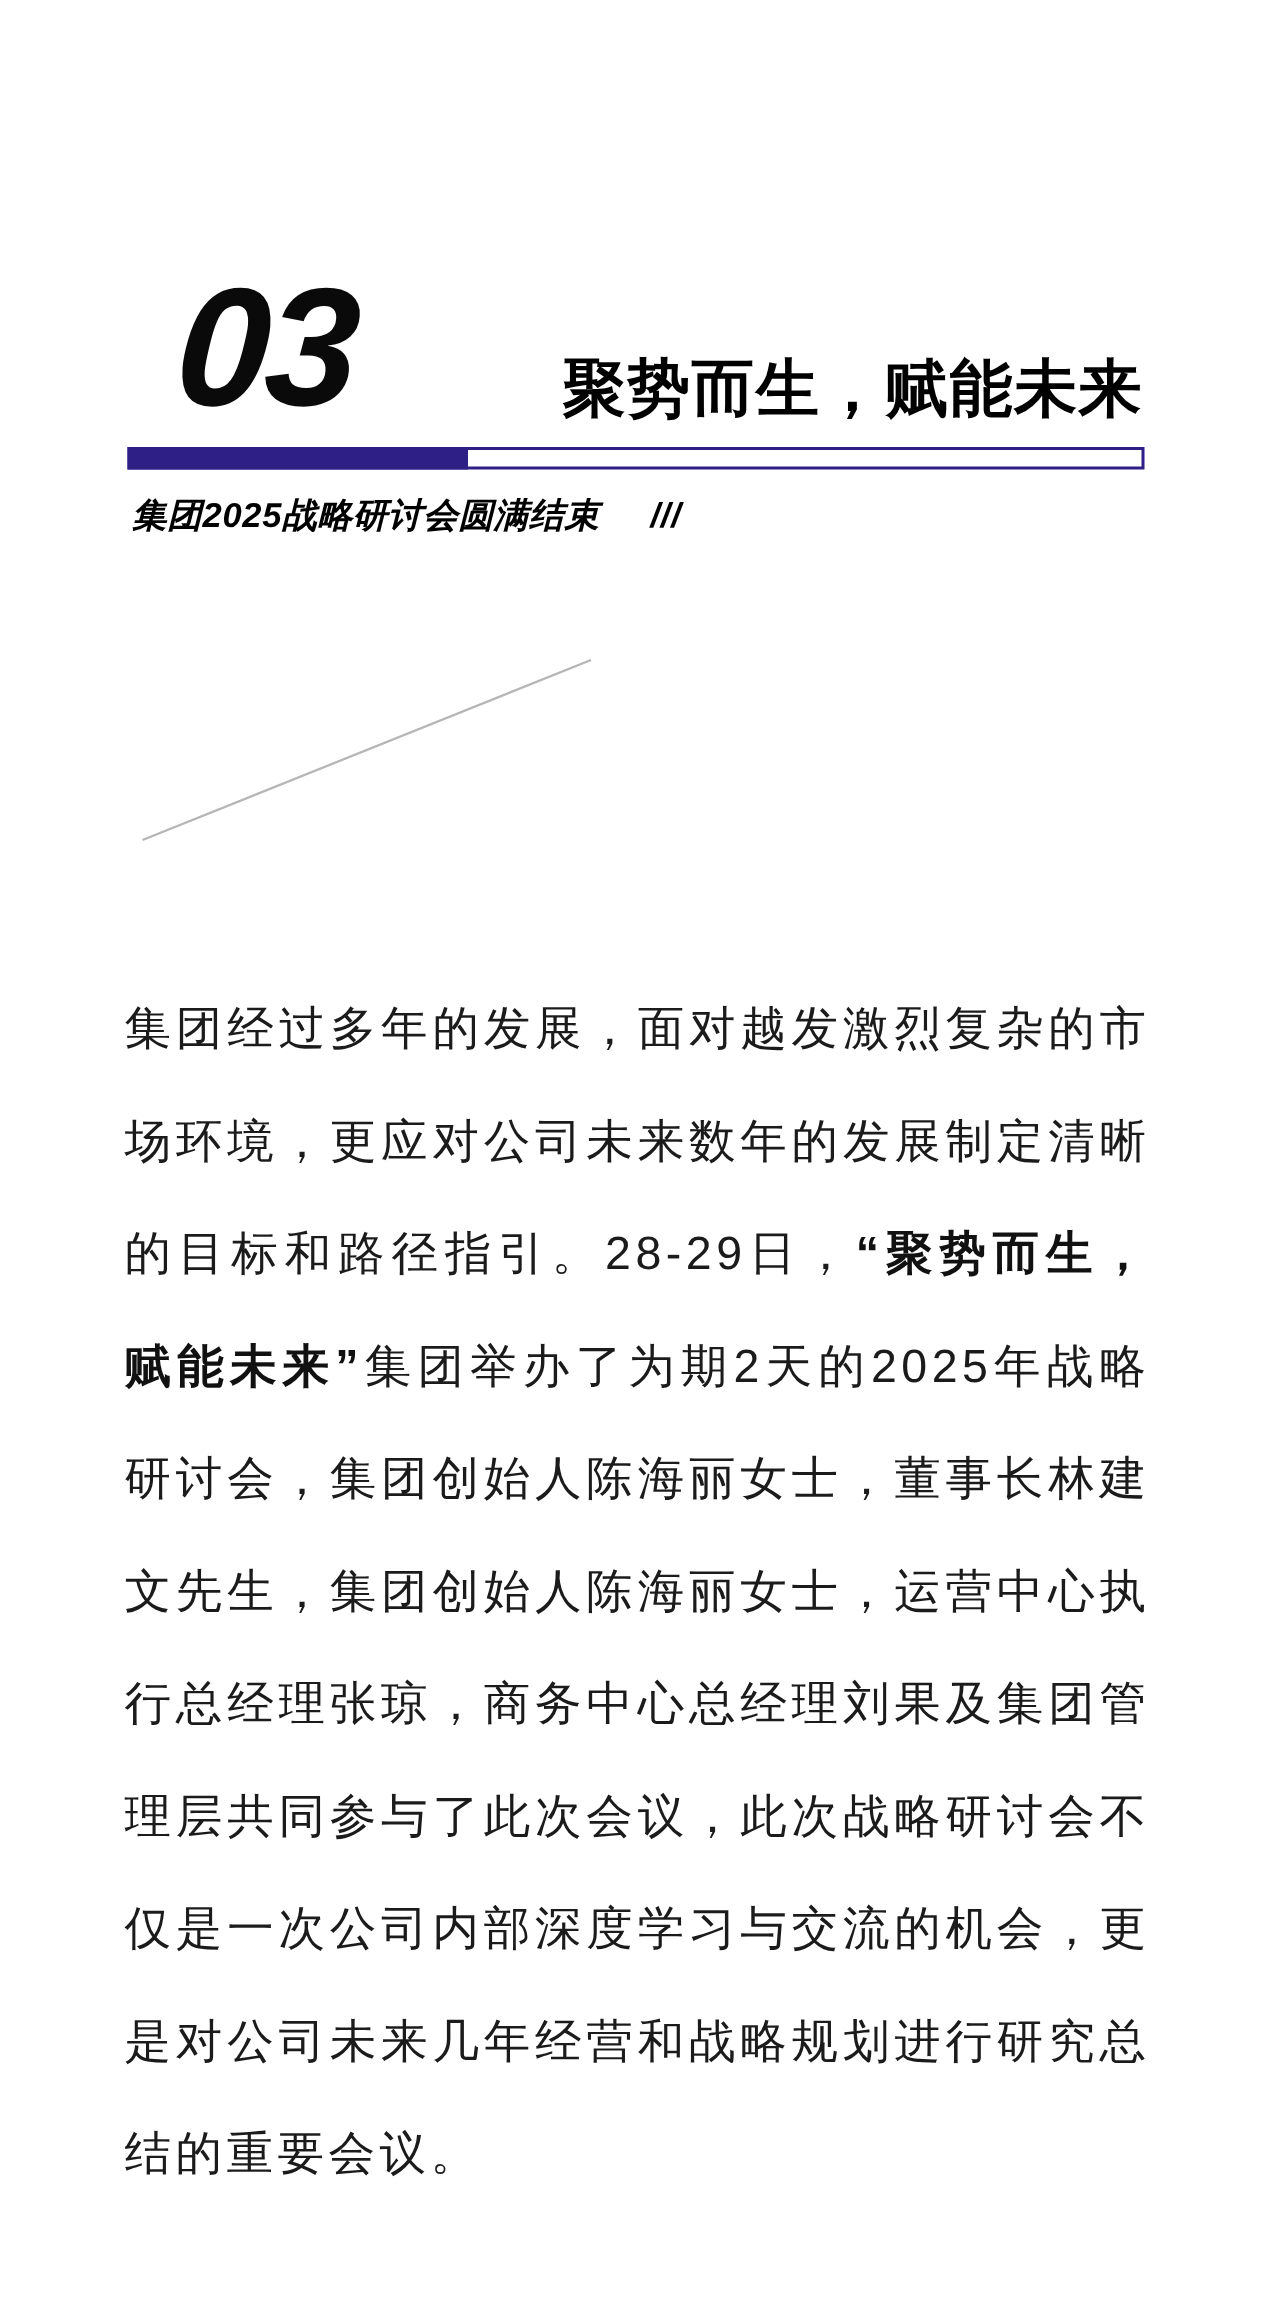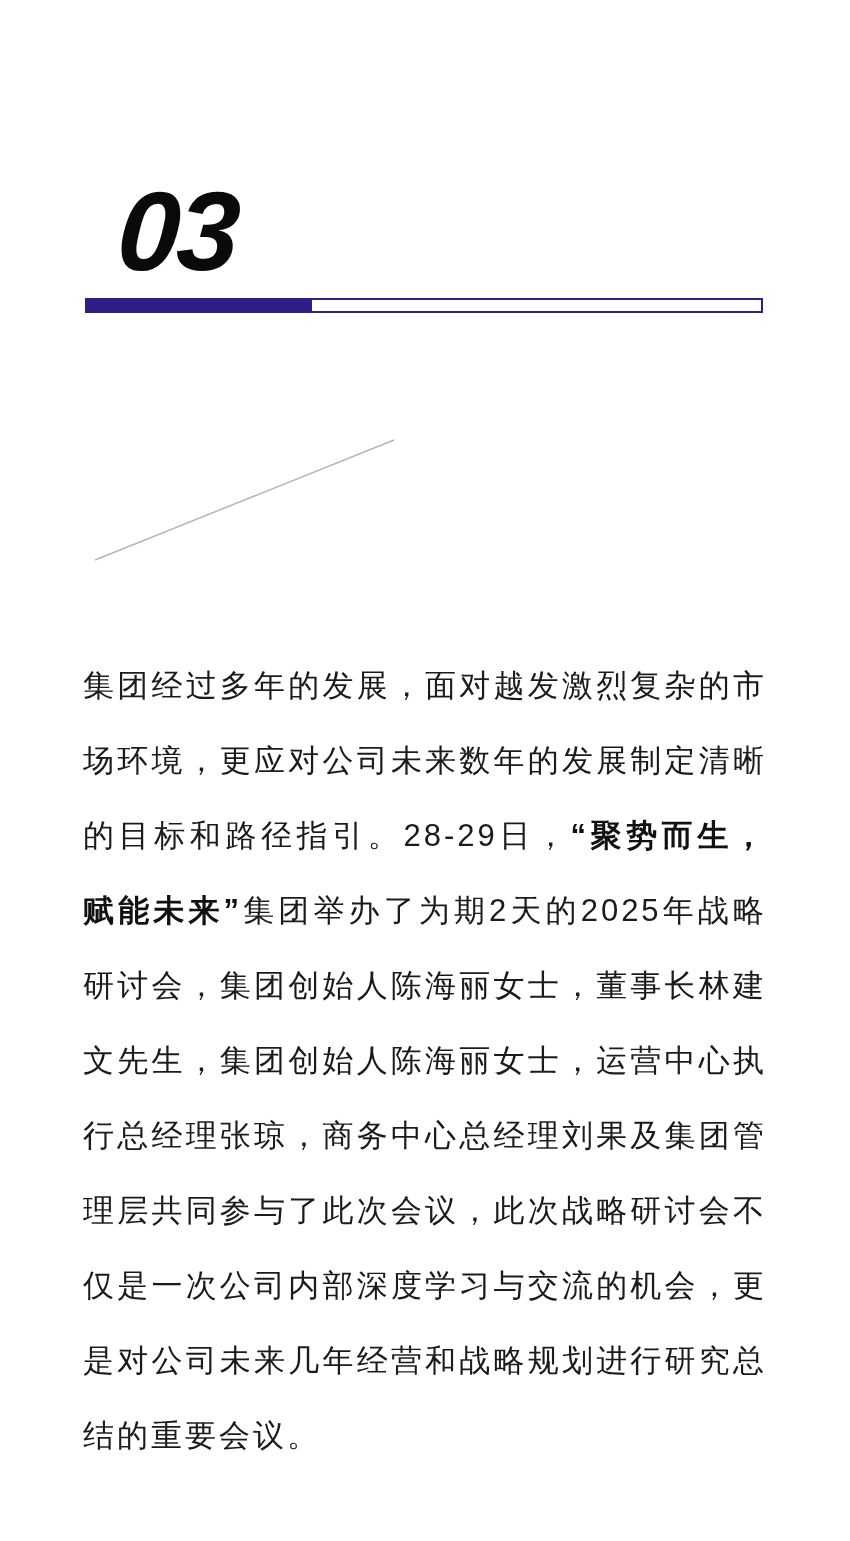--- a/index.html
+++ b/index.html
@@ -95,25 +95,30 @@
     color: #111111;
   }
 </style>
 </head>
 <body>
 
 <div class="page">
 
   <div class="section-number">03</div>
 
+  <h1 class="section-title">聚势而生，赋能未来</h1>
 
   <div class="divider-bar">
     <div class="divider-bar-fill"></div>
   </div>
 
+  <div class="subtitle-row">
+    <span>集团2025战略研讨会圆满结束</span>
+    <span>///</span>
+  </div>
 
   <svg class="diagonal-line" viewBox="0 0 303 124" xmlns="http://www.w3.org/2000/svg">
     <line x1="2" y1="122" x2="301" y2="2" stroke="#b5b5b5" stroke-width="1.5"></line>
   </svg>
 
   <div class="body-text"><span>集团经过多年的发展，面对越发激烈复杂的市场环境，更应对公司未来数年的发展制定清晰的目标和路径指引。28-29日，</span><span class="bold-segment">“聚势而生，赋能未来”</span><span>集团举办了为期2天的2025年战略研讨会，集团创始人陈海丽女士，董事长林建文先生，集团创始人陈海丽女士，运营中心执行总经理张琼，商务中心总经理刘果及集团管理层共同参与了此次会议，此次战略研讨会不仅是一次公司内部深度学习与交流的机会，更是对公司未来几年经营和战略规划进行研究总结的重要会议。</span></div>
 
 </div>
 
 </body></html>

